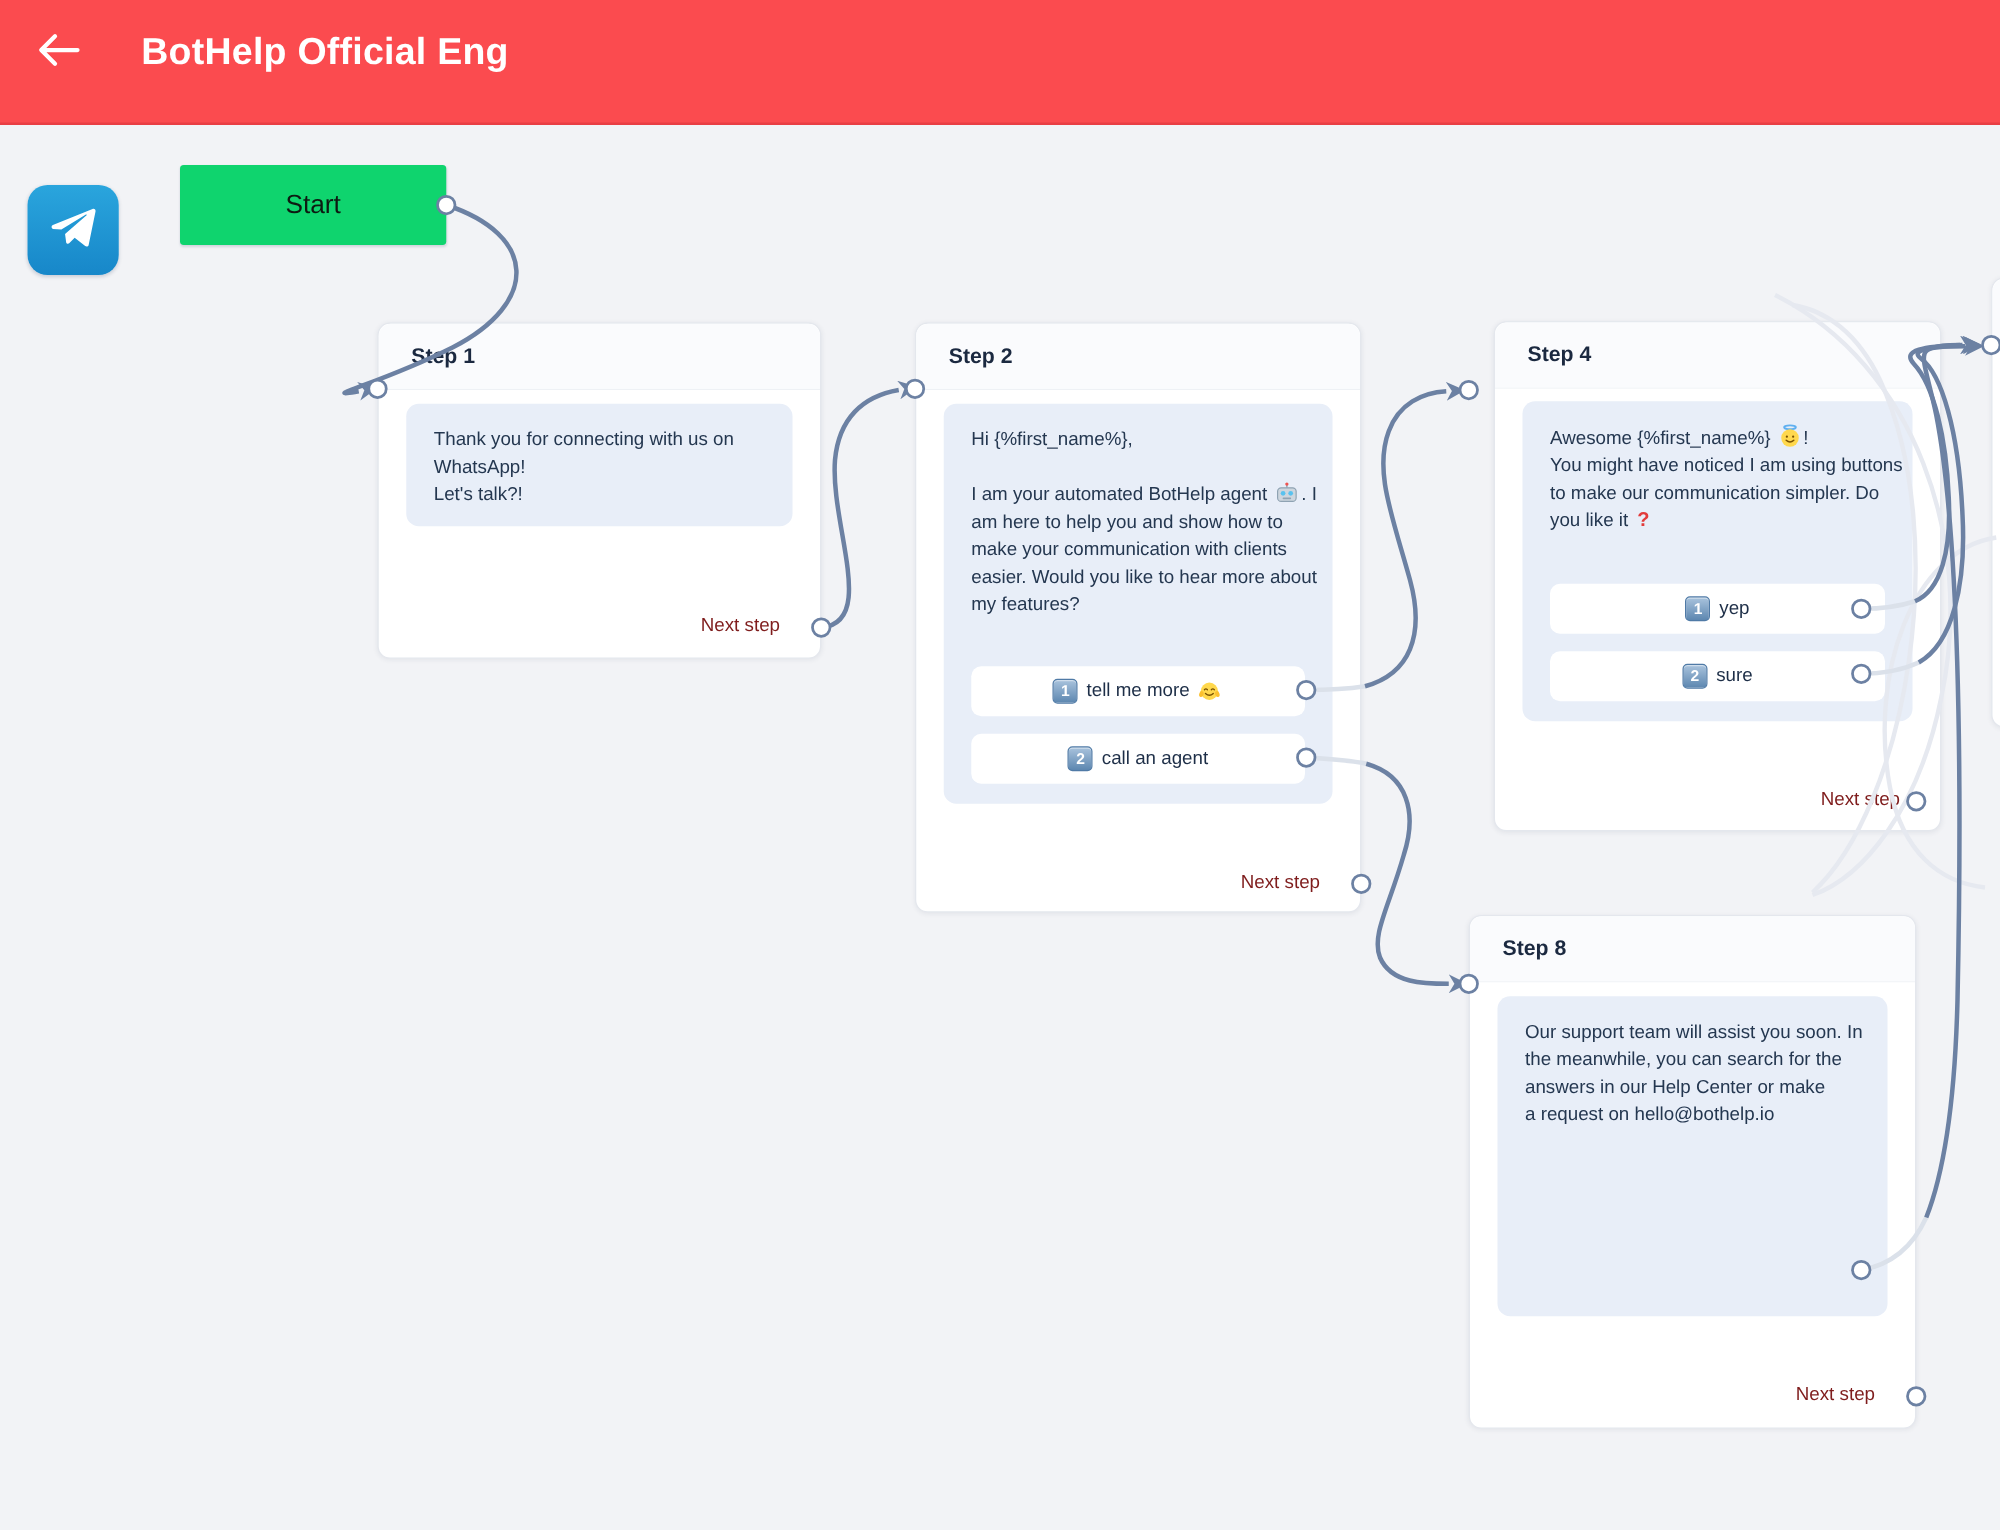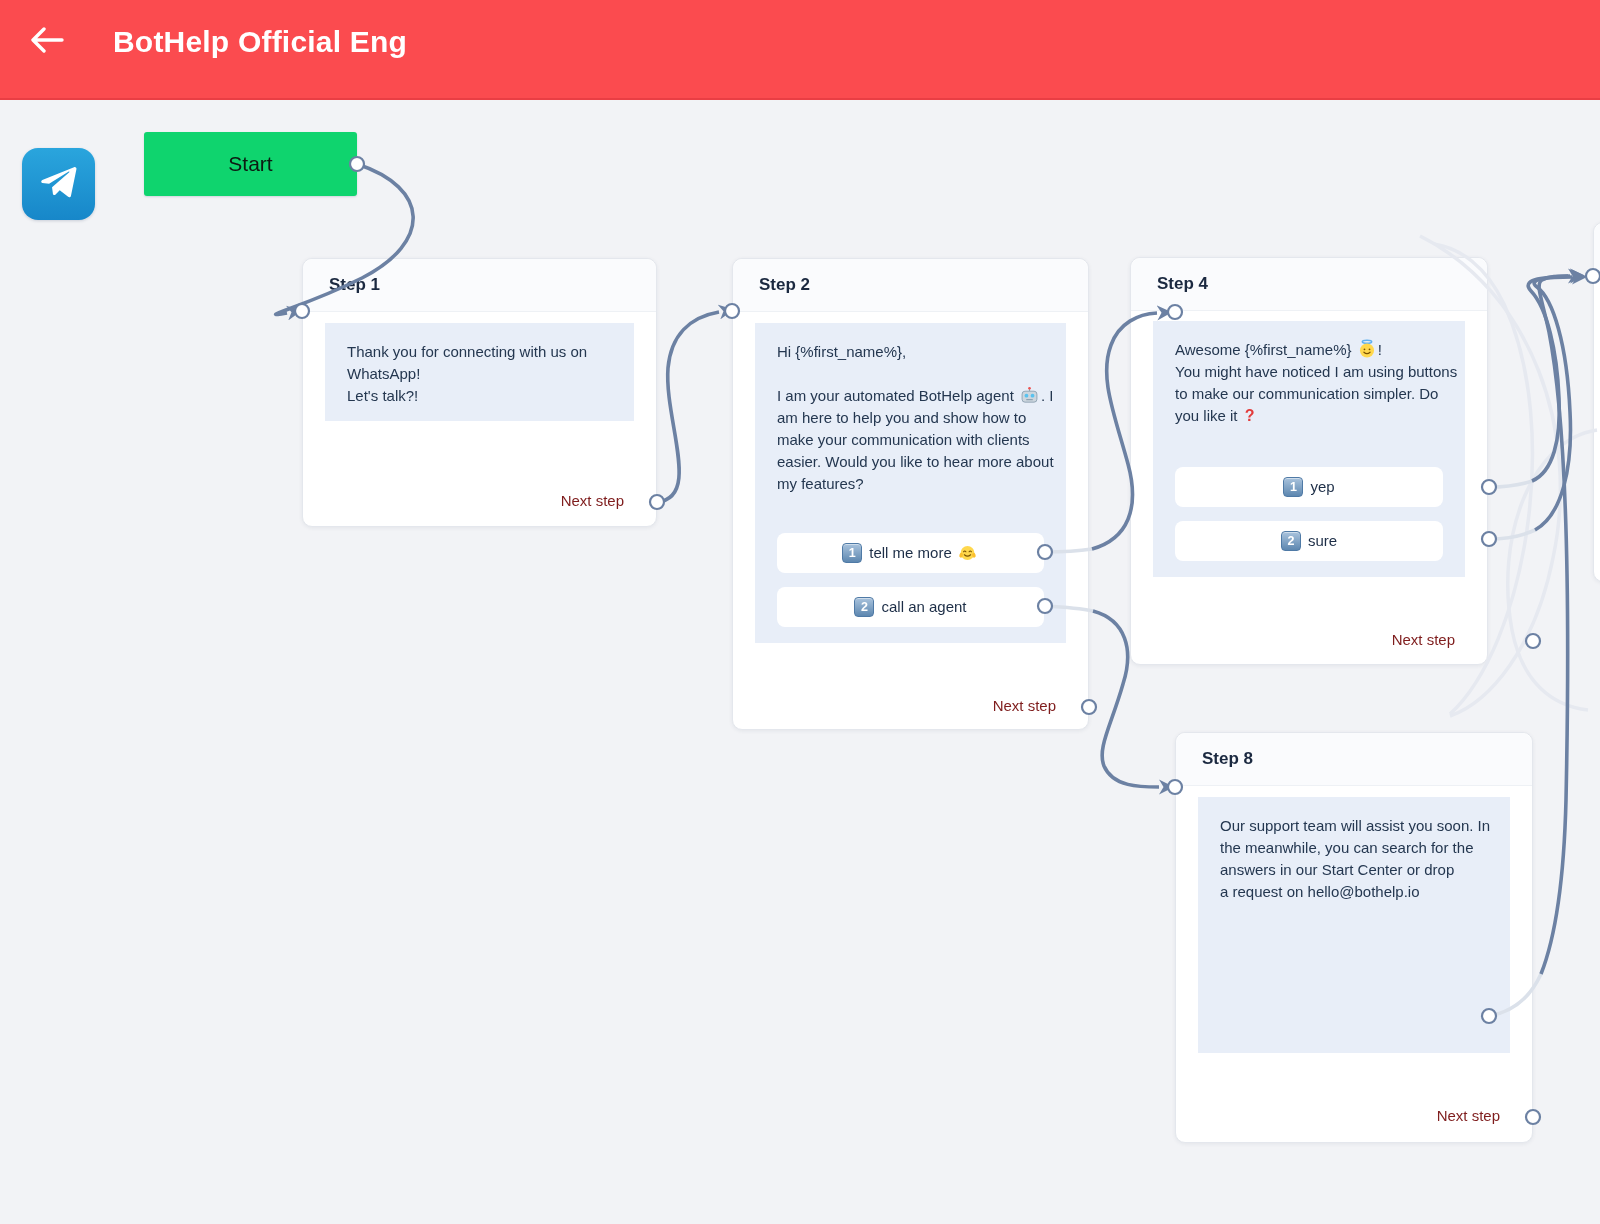--- a/index.html
+++ b/index.html
@@ -32,21 +32,21 @@
   .card{
     position:absolute;background:#fff;border:1px solid #e4e7ed;border-radius:10px;
     box-shadow:0 1px 4px rgba(25,39,70,.07);z-index:2;
   }
   .card-header{
     height:53px;display:flex;align-items:center;padding:0 26px;
     background:#fafbfd;border-bottom:1px solid #eef1f5;border-radius:10px 10px 0 0;
   }
   .card-title{font-size:17px;font-weight:bold;color:#1b2940;}
   .bubble{
-    position:absolute;left:22px;right:22px;background:#e8eef8;border-radius:0;
+    position:absolute;left:22px;right:22px;background:#e8eef8;border-radius:10px;
     padding:18px 22px 16px;display:flex;flex-direction:column;
     color:#243750;font-size:15px;line-height:22px;
   }
   .msg-line{white-space:nowrap;}
   .btn-col{margin-top:auto;display:flex;flex-direction:column;gap:14px;}
   .bubble-btn{
     height:40px;background:#fff;border-radius:8px;flex:0 0 auto;
     display:flex;align-items:center;justify-content:center;
     font-size:15px;color:#1d2e47;cursor:pointer;
   }
@@ -146,21 +146,21 @@
           </div>
           <div class="bubble-btn">
             <span class="kc">2</span>
             <span>call an agent</span>
           </div>
         </div>
     </div>
     <div class="next-step" style="top:438px">Next step</div>
   </div>
 
-  <div class="card" style="left:1130px;top:257px;width:358px;height:408px">
+  <div class="card" style="left:1195px;top:257px;width:358px;height:408px">
     <div class="card-header">
       <span class="card-title">Step 4</span>
     </div>
     <div class="bubble" style="top:63px;height:256px">
       <div class="msg">
           <div class="msg-line">Awesome {%first_name%} <span class="emj"><svg width="18" height="20" viewBox="0 0 20 22">
                 <ellipse cx="10" cy="3" rx="5.2" ry="1.7" fill="none" stroke="#5fb0f0" stroke-width="1.7"></ellipse>
                 <circle cx="10" cy="12.6" r="7.8" fill="#ffd84d"></circle>
                 <circle cx="7.2" cy="11.4" r="1" fill="#7a5200"></circle>
                 <circle cx="12.8" cy="11.4" r="1" fill="#7a5200"></circle>
@@ -185,21 +185,21 @@
   </div>
 
   <div class="card" style="left:1175px;top:732px;width:358px;height:411px">
     <div class="card-header">
       <span class="card-title">Step 8</span>
     </div>
     <div class="bubble" style="top:64px;height:256px">
       <div class="msg">
           <div class="msg-line">Our support team will assist you soon. In</div>
           <div class="msg-line">the meanwhile, you can search for the</div>
-          <div class="msg-line">answers in our Start Center  or drop</div>
+          <div class="msg-line">answers in our Help Center  or make</div>
           <div class="msg-line">a request on  hello@bothelp.io</div>
         </div>
       <div class="btn-col">
         </div>
     </div>
     <div class="next-step" style="top:374px">Next step</div>
   </div>
 
   <div class="card" style="left:1593px;top:222px;width:90px;height:360px">
     <div class="card-header" style="height:54px"></div>

